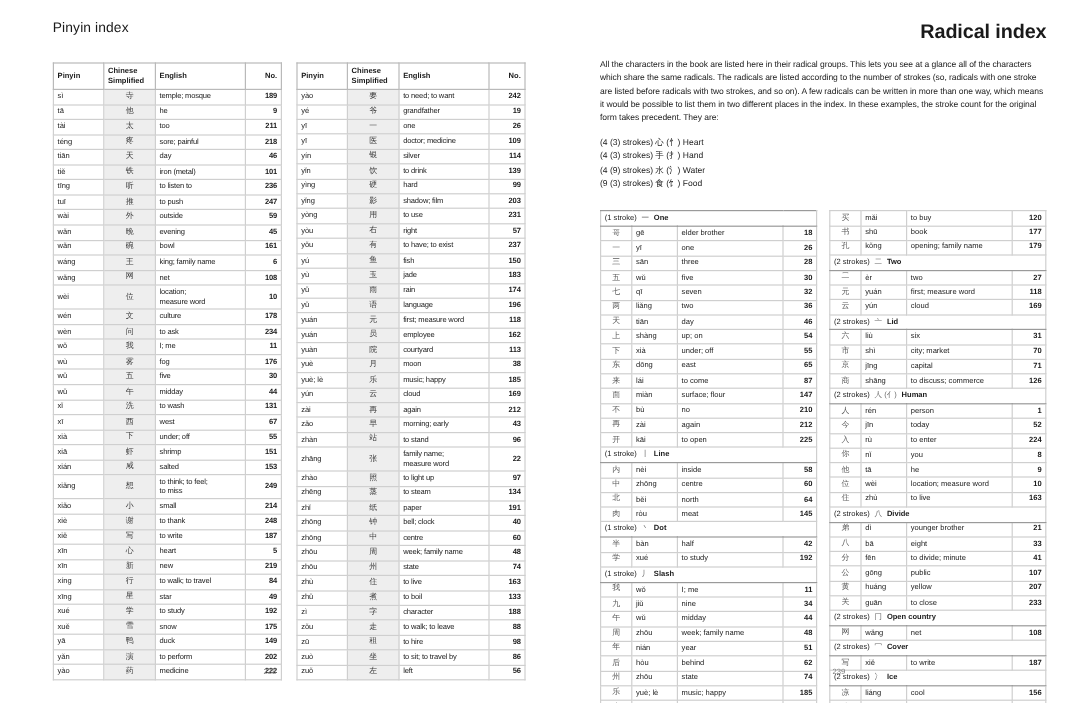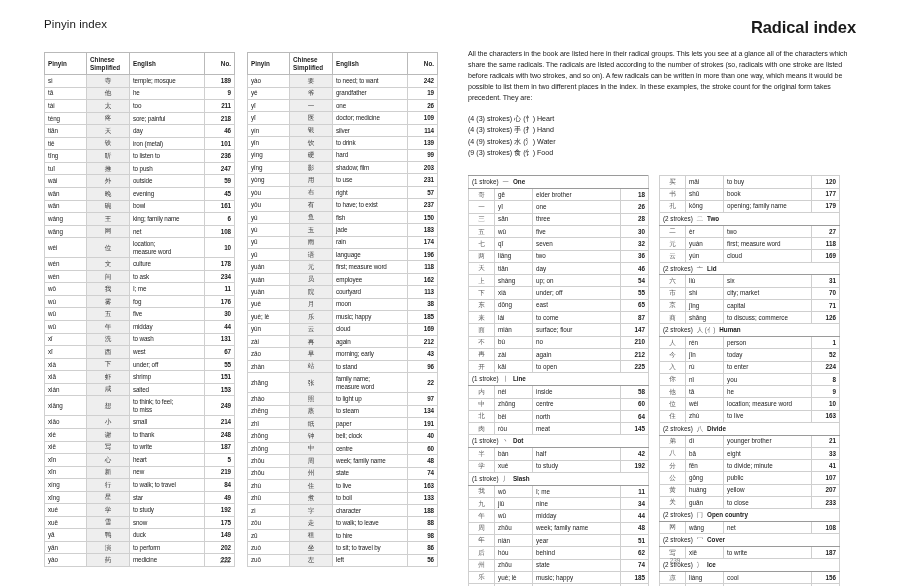--- a/index.html
+++ b/index.html
@@ -4,21 +4,21 @@
 <style>
   * { box-sizing: border-box; }
   html, body {
     margin: 0; padding: 0;
     width: 900px; height: 586px;
     background: #ffffff;
     font-family: "Liberation Sans", sans-serif;
     color: #1a1a1a;
     overflow: hidden;
   }
-  .spread { display: flex; width: 900px; height: 586px; }
+  .spread { display: flex; width: 900px; height: 586px; gap: 32px; }
   .page { position: relative; height: 586px; }
   .page-left  { width: 450px; padding: 18px 18px 0 44px; }
   .page-right { width: 450px; padding: 18px 44px 0 18px; }
 
   .page-title {
     font-size: 11.5px;
     font-weight: 400;
     letter-spacing: .1px;
     margin: 0 0 22px 0;
     color: #1a1a1a;

